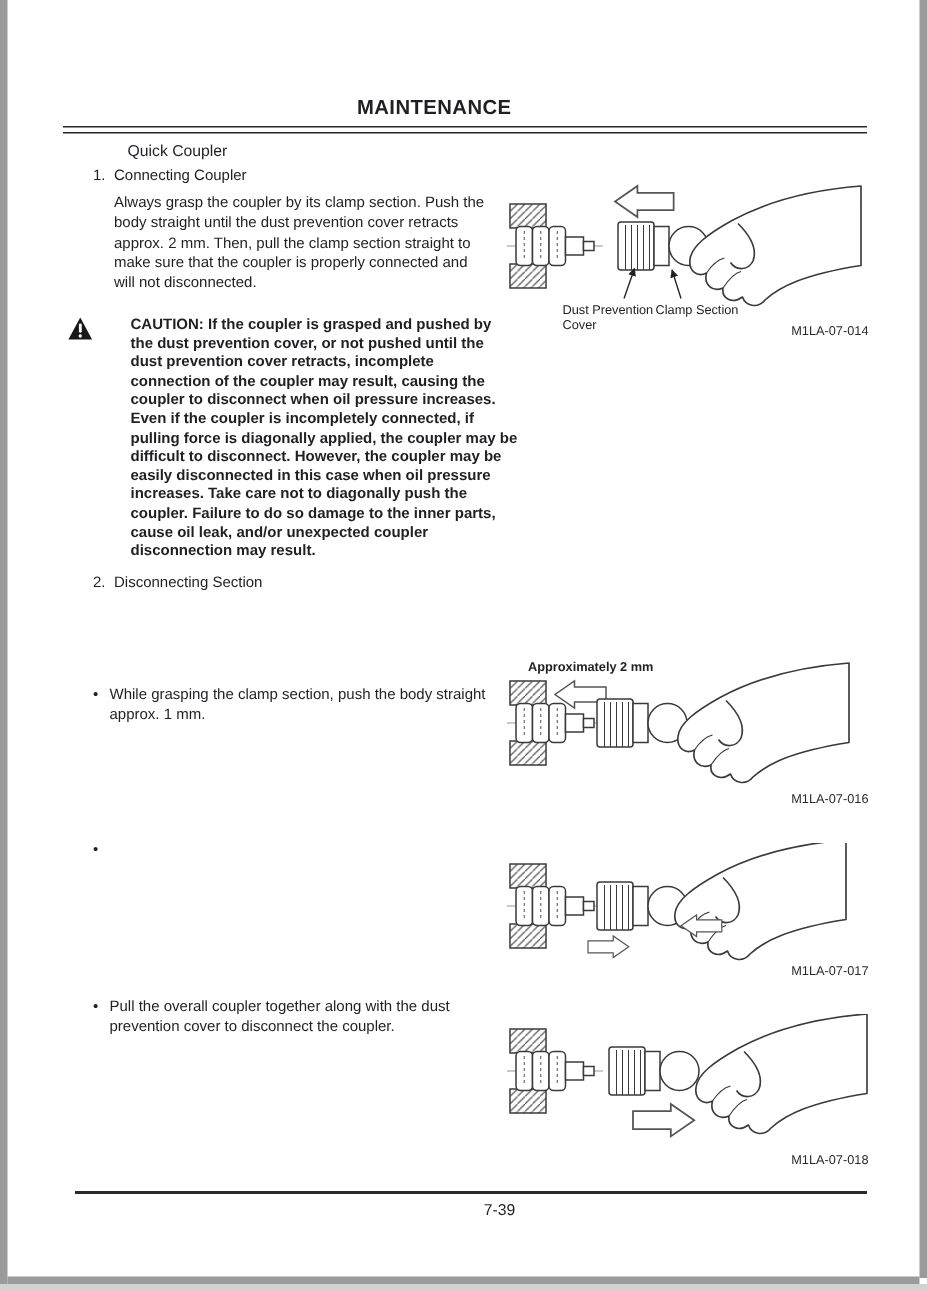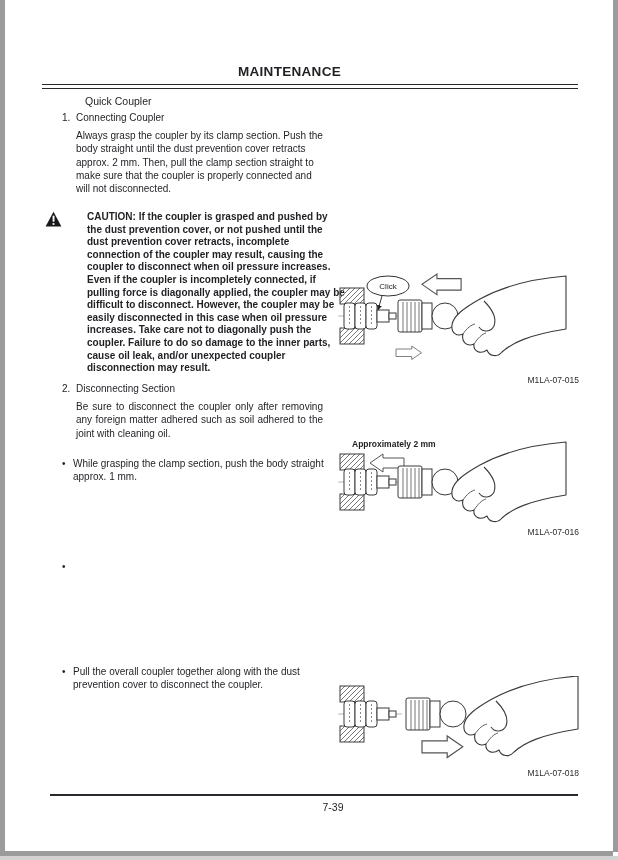--- a/index.html
+++ b/index.html
@@ -96,56 +96,66 @@
 
   <svg class="abs" style="left:45px;top:211px" width="17" height="16">
     <path d="M8.5,0.7 L16.4,15.4 L0.6,15.4 Z" fill="#18181c"></path>
     <rect x="7.6" y="4.6" width="1.9" height="6.2" rx="0.9" fill="#fff"></rect>
     <circle cx="8.5" cy="13" r="1.1" fill="#fff"></circle>
   </svg>
   <div class="abs caution-text">CAUTION: If the coupler is grasped and pushed by the dust prevention cover, or not pushed until the dust prevention cover retracts, incomplete connection of the coupler may result, causing the coupler to disconnect when oil pressure increases. Even if the coupler is incompletely connected, if pulling force is diagonally applied, the coupler may be difficult to disconnect. However, the coupler may be easily disconnected in this case when oil pressure increases. Take care not to diagonally push the coupler. Failure to do so damage to the inner parts, cause oil leak, and/or unexpected coupler disconnection may result.</div>
 
   <div class="abs num" style="top:383px">2.</div>
   <div class="abs ititle" style="top:383px">Disconnecting Section</div>
-  <div class="abs para" style="top:400px;width:247px;text-align:justify">Be sure to disconnect the coupler only after removing any foreign matter adhered such as soil adhered to the joint with cleaning oil.</div>
 
   <div class="abs bullet-marker" style="left:62px;top:457px">•</div>
   <div class="abs bullet-text" style="left:73px;top:457px;width:252px">While grasping the clamp section, push the body straight approx. 1 mm.</div>
 
   <div class="abs bullet-marker" style="left:62px;top:560px">•</div>
 
   <div class="abs bullet-marker" style="left:62px;top:665px">•</div>
   <div class="abs bullet-text" style="left:73px;top:665px;width:242px">Pull the overall coupler together along with the dust prevention cover to disconnect the coupler.</div>
 
+  <div class="abs figure" style="left:336px;top:116px;width:246px;height:112px">
+    <svg width="246" height="106" viewBox="0 0 246 106">
+      <use href="#wallfit" x="4" y="20"></use>
+      <use href="#couplerA" x="76" y="30"></use>
+      <use href="#hand" x="86" y="4"></use>
+      <use href="#arrL" transform="translate(74,8) scale(1.15)"></use>
+      <line x1="80" y1="83" x2="87" y2="63" stroke="#222" stroke-width="0.9" marker-end="url(#ah)"></line>
+      <line x1="118" y1="83" x2="112" y2="64" stroke="#222" stroke-width="0.9" marker-end="url(#ah)"></line>
+      <text class="figlabel" x="39" y="93">Dust Prevention</text>
+      <text class="figlabel" x="39" y="103">Cover</text>
+      <text class="figlabel" x="101" y="93">Clamp Section</text>
+    </svg>
+    <div class="fig-caption" style="top:99px">M1LA-07-014</div>
+  </div>
 
-  <div class="abs figure" style="left:336px;top:258px;width:246px;height:128px">
-    <svg width="246" height="112" viewBox="0 0 246 112">
-      <use href="#wallfit" x="4" y="30"></use>
-      <use href="#couplerA" x="62" y="40"></use>
-      <use href="#hand" x="78" y="14"></use>
-      <use href="#arrL" transform="translate(86,16) scale(1.15)"></use>
-      <ellipse cx="52" cy="28" rx="21" ry="10" fill="#fff" stroke="#333" stroke-width="1"></ellipse>
-      <text class="clicktxt" x="52" y="31" text-anchor="middle">Click</text>
-      <line x1="46" y1="38" x2="42" y2="52" stroke="#222" stroke-width="0.9" marker-end="url(#ah)"></line>
-      <use href="#arrR" transform="translate(60,88) scale(0.75)"></use>
-    </svg>
-    <div class="fig-caption" style="top:117px">M1LA-07-015</div>
-  </div>
 
   <div class="abs figure" style="left:336px;top:430px;width:246px;height:108px">
     <svg width="246" height="100" viewBox="0 0 246 100">
       <text class="figlabel-b" x="16" y="17">Approximately 2 mm</text>
       <use href="#arrL" transform="translate(34,24)"></use>
       <use href="#wallfit" x="4" y="24"></use>
       <use href="#couplerA" x="62" y="34"></use>
       <use href="#hand" x="78" y="8"></use>
     </svg>
     <div class="fig-caption" style="top:97px">M1LA-07-016</div>
   </div>
 
+  <div class="abs figure" style="left:336px;top:562px;width:246px;height:90px">
+    <svg width="246" height="84" viewBox="0 0 246 84">
+      <use href="#wallfit" x="4" y="14"></use>
+      <use href="#couplerA" x="62" y="24"></use>
+      <use href="#hand" x="76" y="-6"></use>
+      <use href="#arrR" transform="translate(56,62) scale(0.8)"></use>
+      <use href="#arrL" transform="translate(118,48) scale(0.8)"></use>
+    </svg>
+    <div class="fig-caption" style="top:80px">M1LA-07-017</div>
+  </div>
 
   <div class="abs figure" style="left:336px;top:676px;width:246px;height:102px">
     <svg width="246" height="96" viewBox="0 0 246 96">
       <use href="#wallfit" x="4" y="10"></use>
       <use href="#couplerA" x="70" y="20"></use>
       <use href="#hand" x="90" y="-4"></use>
       <use href="#arrR" transform="translate(86,60) scale(1.2)"></use>
     </svg>
     <div class="fig-caption" style="top:92px">M1LA-07-018</div>
   </div>

